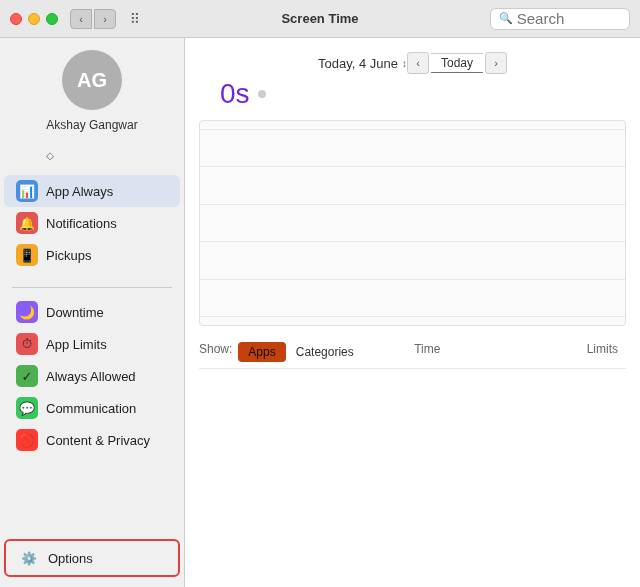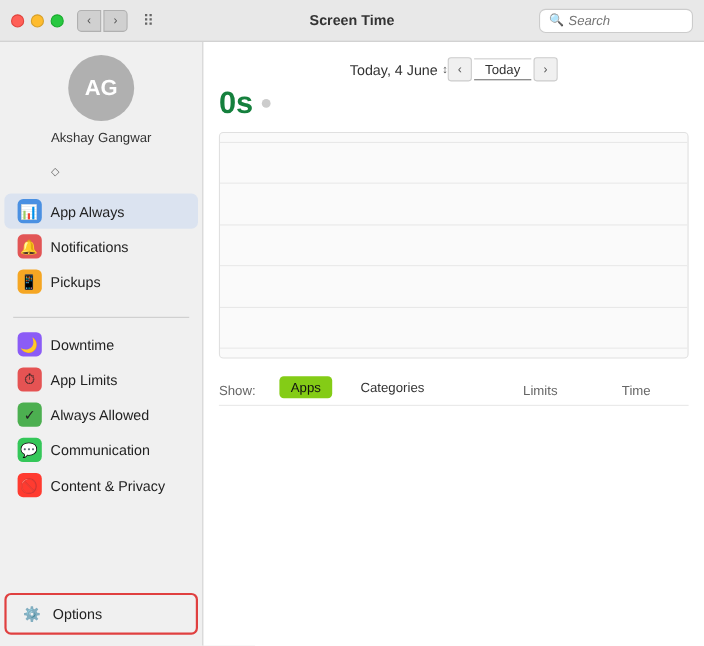--- a/index.html
+++ b/index.html
@@ -87,25 +87,24 @@
       background: #fff;
       border: 1px solid #ccc;
       border-radius: 6px;
       padding: 2px 8px;
       width: 140px;
       height: 22px;
     }
     .search-box input {
       border: none;
       outline: none;
-      font-size: 12px;
+      font-size: 15px;
       color: #404040;
       background: transparent;
       width: 100%;
-      font-style: italic;
     }
     .search-icon-wrap {
       margin-right: 4px;
       color: #999;
       font-size: 11px;
     }
 
     
     .main {
       display: flex;
@@ -264,22 +263,23 @@
     }
 
     .usage-display {
       display: flex;
       align-items: center;
       gap: 8px;
       margin-bottom: 10px;
     }
     .usage-time {
       font-size: 28px;
-      font-weight: 700;
-      color: #15803d;
+      font-weight: 400;
+      color: #6d28d9;
+      margin-left: 21px;
     }
     .usage-dot {
       width: 8px;
       height: 8px;
       border-radius: 50%;
       background: #ccc;
     }
 
     
     .chart-area {
@@ -302,39 +302,39 @@
     }
     .chart-line {
       height: 1px;
       background: #e8e8e8;
       width: 100%;
     }
 
     
     .show-bar {
       display: flex;
-      align-items: flex-end;
-      gap: 16px;
+      align-items: flex-start;
+      gap: 0;
       padding: 6px 0 6px 0;
       border-bottom: 1px solid #e8e8e8;
     }
     .show-label {
       font-size: 12px;
       color: #666;
       margin-right: 6px;
     }
     .show-tab {
       padding: 3px 10px;
       font-size: 12px;
       border-radius: 4px;
       cursor: pointer;
       color: #333;
     }
     .show-tab.active {
-      background: #84cc16;
+      background: #c2410c;
       color: #111;
       font-weight: 500;
     }
     .show-col {
       flex: 1;
       text-align: center;
       font-size: 12px;
       color: #666;
     }
     .show-col.right { text-align: right; padding-right: 8px; }
@@ -453,21 +453,21 @@
         <div class="chart-line"></div>
         <div class="chart-line"></div>
         <div class="chart-line"></div>
       </div>
     </div>
 
     <div class="show-bar">
       <span class="show-label">Show:</span>
       <div class="show-tab active">Apps</div>
       <div class="show-tab">Categories</div>
+      <div class="show-col">Time</div>
       <div class="show-col right">Limits</div>
-      <div class="show-col">Time</div>
     </div>
 
     <div class="empty-area"></div>
 
   </div>
 
 </div>
 
 </body></html>

